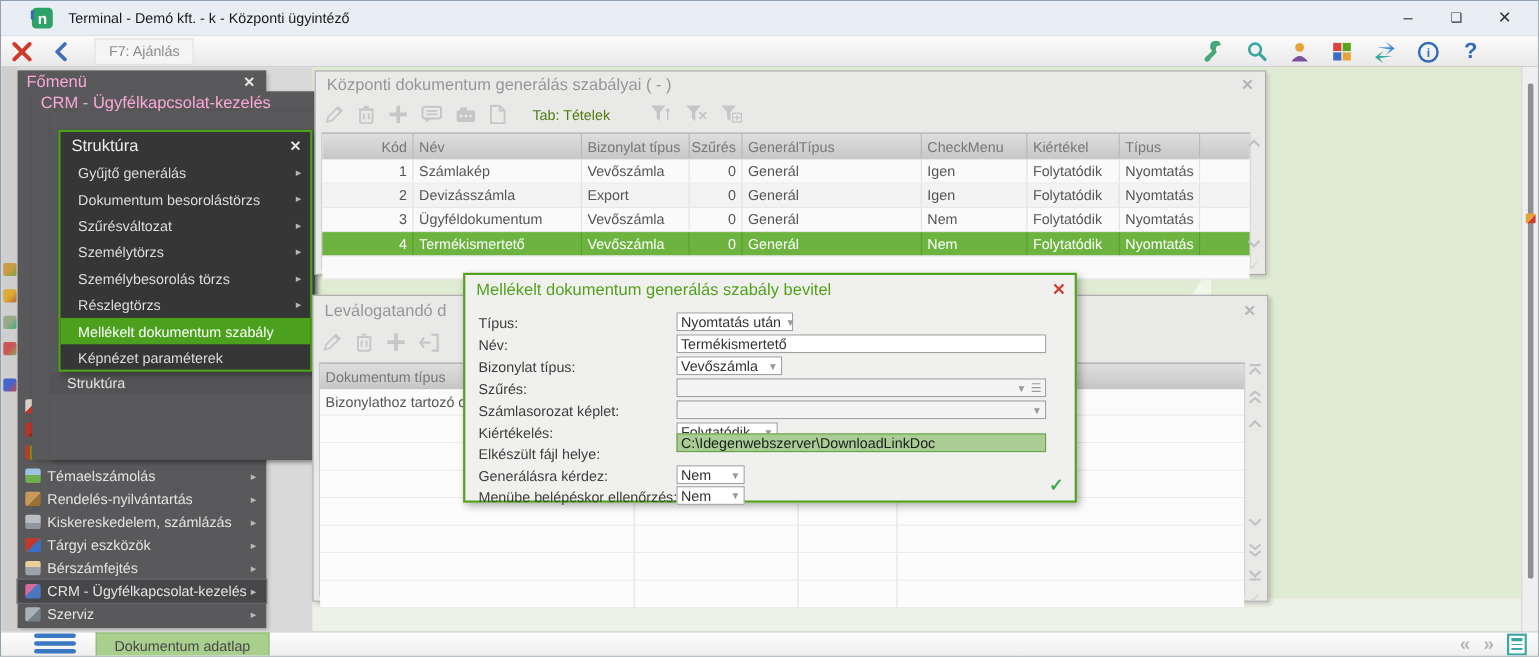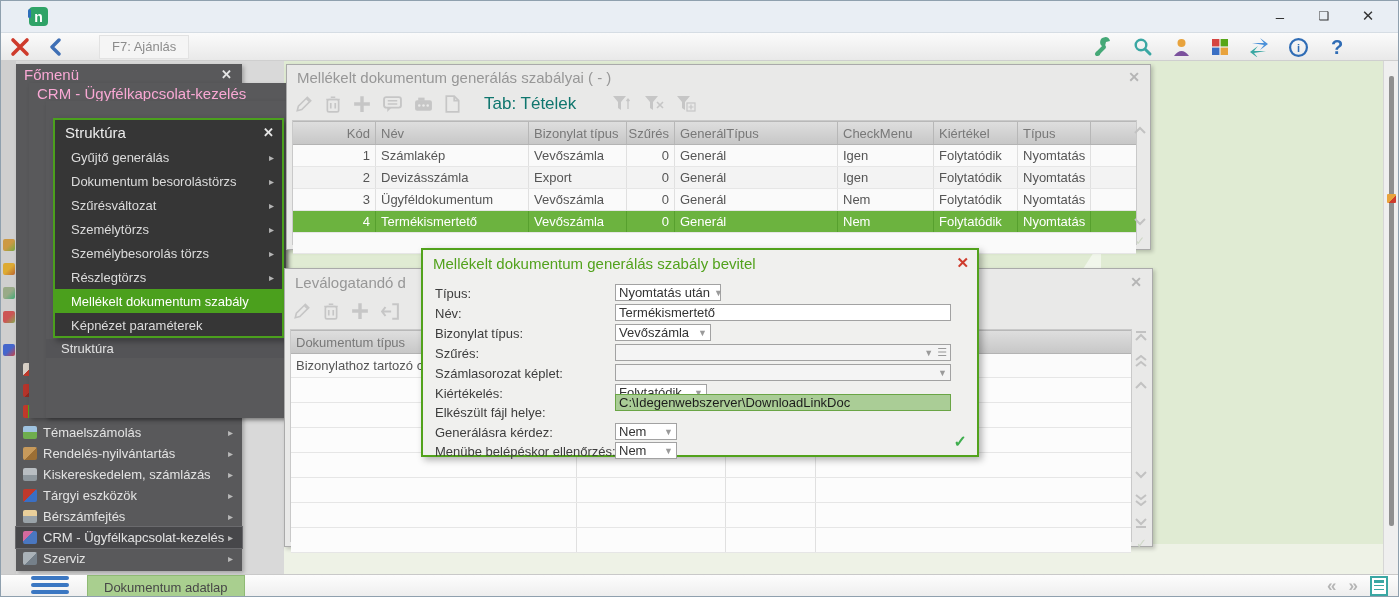--- a/index.html
+++ b/index.html
@@ -14,21 +14,21 @@
   
   #titlebar{left:0;top:0;width:100%;height:32px;background:var(--titlebar);border-bottom:1px solid #d6dde4;display:flex;align-items:center}
   #applogo{width:19px;height:19px;margin-left:28px;border-radius:4px;background:#2FA367;color:#fff;font-weight:bold;font-size:14px;display:flex;align-items:center;justify-content:center;position:relative}
   #applogo:before{content:"";position:absolute;left:-1px;top:2px;width:3px;height:9px;background:#2e6fba;border-radius:2px}
   #wintitle{margin-left:14px;font-size:13px;color:#1a1a1a}
   .wctl{width:44px;height:30px;display:flex;align-items:center;justify-content:center;color:#333;font-size:15px}
   #winctls{position:absolute;right:8px;top:0;display:flex}
   
   #toolbar{left:0;top:32px;width:100%;height:28px;background:linear-gradient(#fbfbfb,#e9e9e9);border-bottom:1px solid #cfcfcf;display:flex;align-items:center}
   .tbicon{width:26px;height:24px;display:flex;align-items:center;justify-content:center}
-  #backchip{margin-left:30px;height:24px;padding:0 12px;display:flex;align-items:center;background:#f5f5f5;border:1px solid #e2e2e2;color:#8c8c8c;font-size:13px}
+  #backchip{margin-left:17px;height:24px;padding:0 12px;display:flex;align-items:center;background:#f5f5f5;border:1px solid #e2e2e2;color:#8c8c8c;font-size:13px}
   #tbright{position:absolute;right:48px;top:32px;height:28px;display:flex;align-items:center;gap:13px}
   
   #mdi{left:0;top:60px;width:1399px;height:513px;background:#d9d9d9;overflow:hidden}
   #mdi-green{left:283px;top:0;width:1099px;height:483px;background:var(--mdigreen)}
   #mdi-green-b{left:283px;top:483px;width:1099px;height:30px;background:#eef2e6}
   #mdi-wedge{left:1055px;top:180px;width:0;height:0;border-left:45px solid transparent;border-bottom:70px solid rgba(255,255,255,.55)}
   #leftstrip{left:0;top:0;width:15px;height:513px;background:#cfcfcf}
   .ghosticon{width:12px;height:12px;border-radius:2px;left:2px}
   
   .darkpanel{background:var(--paneldark);box-shadow:2px 2px 4px rgba(0,0,0,.25)}
@@ -47,21 +47,21 @@
   #struct{left:52px;top:57px;width:231px;height:220px;background:var(--popupdark);border:2px solid var(--menusel);box-shadow:3px 3px 6px rgba(0,0,0,.35)}
   #struct-title{display:flex;align-items:center;justify-content:space-between;height:25px;padding:0 8px 0 10px;color:#ededed;font-size:15px}
   .st-item{position:relative;height:24px;display:flex;align-items:center;padding-left:16px;color:#dcdcdc;font-size:13px}
   .st-item .arr{position:absolute;right:8px;color:#b5b5b5;font-size:10px}
   .st-item.sel{background:var(--menusel);color:#fff}
   
   .litepanel{background:#e9e9e8;border:1px solid #aaa;box-shadow:2px 2px 4px rgba(0,0,0,.2)}
   .panel-title{color:#979797;font-size:15px}
   .gclosex{color:#b5b5b5;font-size:14px;font-weight:bold}
   .tbgray{color:#c6c6c6;display:flex;align-items:center;gap:12px}
-  .tbgray .lbl{color:#0f766e;font-size:17px}
+  .tbgray .lbl{color:#4d7c0f;font-size:13px}
   
   .gridhead{display:flex;background:linear-gradient(#dedede,#c7c7c7);border-top:1px solid #b8b8b8;border-bottom:1px solid #b3b3b3}
   .gh{height:22px;display:flex;align-items:center;padding:0 5px;color:#787878;font-size:13px;border-right:1px solid #b7b7b7}
   .grow{display:flex;background:#fafafa;border-bottom:1px solid #e6e6e6}
   .grow:nth-child(odd){background:#f3f3f3}
   .gc{height:21px;display:flex;align-items:center;padding:0 5px;color:#555;font-size:13px;border-right:1px solid #e0e0e0;overflow:hidden;white-space:nowrap}
   .grow.sel{background:var(--selgreen)}
   .grow.sel .gc{color:#fff;border-right-color:#57a02e}
   .r{justify-content:flex-end}
   .navicon{color:#c2c2c2}
@@ -90,20 +90,21 @@
   #vmarker{left:1386px;top:133px;width:9px;height:9px;background:linear-gradient(135deg,#e8a33d 60%,#ce3b2c 60%);border-radius:1px}
   svg{display:block}
 </style>
 </head>
 <body>
 
 <div id="app">
 
   <div id="titlebar" class="abs">
     <div id="applogo">n</div>
+    <div id="wintitle">Terminal - Demó kft. - k - Központi ügyintéző</div>
     <div id="winctls">
       <div class="wctl">–</div>
       <div class="wctl" style="font-size:12px">❑</div>
       <div class="wctl">✕</div>
     </div>
   </div>
 
   <div id="toolbar" class="abs">
     <div class="tbicon" style="margin-left:6px">
       <svg width="20" height="20" viewBox="0 0 20 20">
@@ -273,21 +274,21 @@
       <div class="st-item sel">
           <span>Mellékelt dokumentum szabály</span>
         </div>
       <div class="st-item">
           <span>Képnézet paraméterek</span>
         </div>
     </div>
 
     <div class="abs litepanel" style="left:285px;top:3px;width:865px;height:186px">
       <div style="display:flex;align-items:center;justify-content:space-between;height:24px;padding:0 10px">
-        <span class="panel-title">Mellékelt dokumentum generálás szabályai ( - )</span>
+        <span class="panel-title">Központi dokumentum generálás szabályai ( - )</span>
         <span class="gclosex">✕</span>
       </div>
       <div class="tbgray" style="height:30px;padding-left:8px">
         <span>
             <svg width="18" height="18" viewBox="0 0 16 16">
               <path d="M2 14l1-4 8-8 3 3-8 8z M10 3l3 3" fill="none" stroke="currentColor" stroke-width="1.4"></path>
             </svg>
           </span>
         <span>
             <svg width="16" height="18" viewBox="0 0 14 16">

